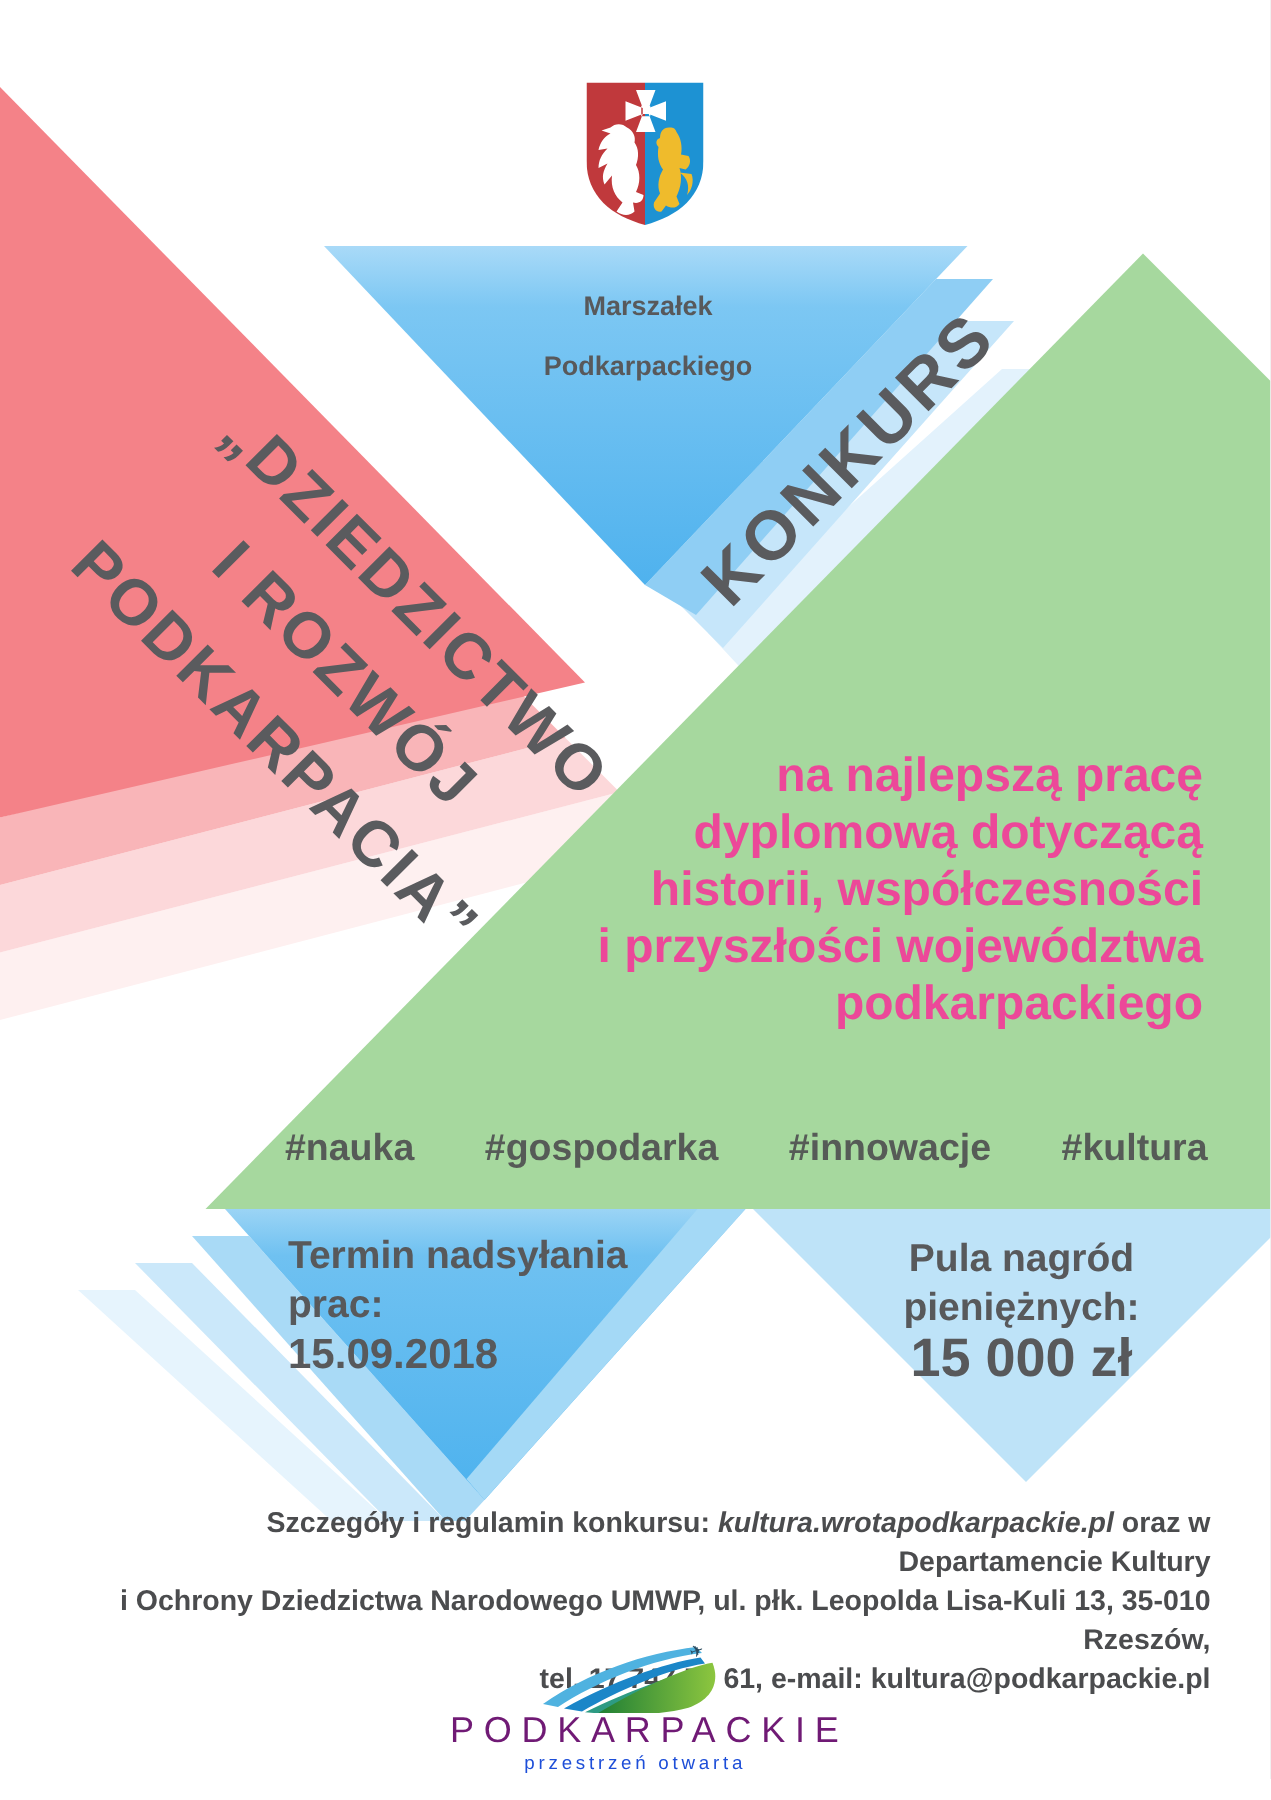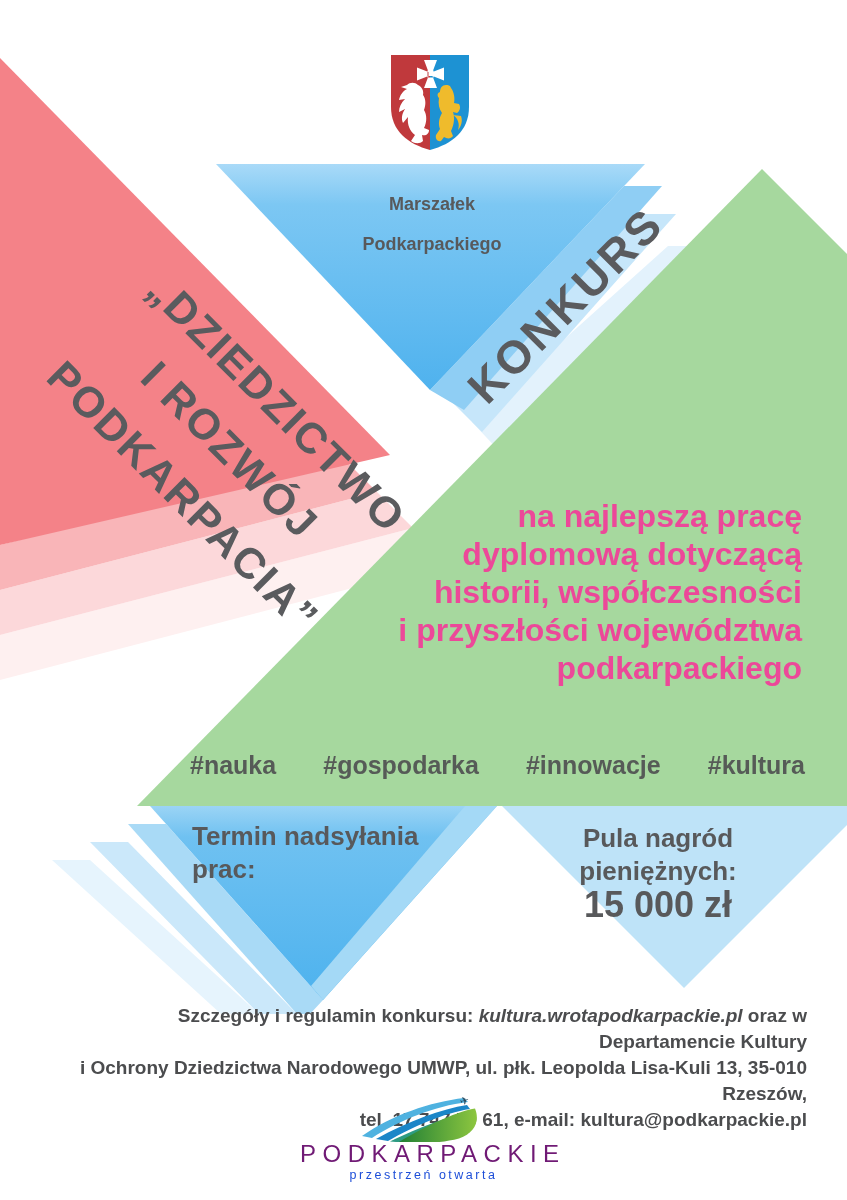--- a/index.html
+++ b/index.html
@@ -22,21 +22,21 @@
   #heritage{left:-100px;top:351px;width:660px;height:198px;text-align:center;
     font-size:43px;line-height:66px;letter-spacing:2px;transform:rotate(45deg);color:#5A5B5E;}
   
   #description{right:45px;top:497px;width:430px;text-align:right;font-size:32px;line-height:38px;color:#ec4899;}
   
   #hashtags{left:190px;top:751px;width:615px;display:flex;justify-content:space-between;font-size:25px;color:#565B57;}
   
   #deadline{left:192px;top:820px;width:260px;text-align:left;font-size:26px;line-height:33px;}
   #deadline .big{font-size:28px;}
   
-  #prize{left:528px;top:822px;width:260px;text-align:center;font-size:26px;line-height:33px;}
+  #prize{left:551px;top:822px;width:260px;text-align:center;font-size:26px;line-height:33px;}
   #prize .big{font-size:36px;}
   
   #contact{left:40px;top:1003px;width:767px;text-align:right;font-size:19px;line-height:26px;color:var(--footer-txt);}
   #contact .it{font-style:italic;}
   
   #logo-mark{position:absolute;left:359px;top:1096px;z-index:5;}
   #logo-title{left:300px;top:1140px;width:247px;text-align:center;font-size:24px;letter-spacing:6.5px;
     font-weight:normal;color:#701a75;}
   #logo-subtitle{left:300px;top:1168px;width:247px;text-align:center;font-size:12.5px;letter-spacing:2.5px;
     font-weight:normal;color:#1d4ed8;}
@@ -119,20 +119,21 @@
   <div id="hashtags" class="txt">
     <span>#nauka</span>
     <span>#gospodarka</span>
     <span>#innowacje</span>
     <span>#kultura</span>
   </div>
 
   <div id="deadline" class="txt">
     <div>Termin nadsyłania</div>
     <div>prac:</div>
+    <div class="big">15.09.2018</div>
   </div>
 
   <div id="prize" class="txt">
     <div>Pula nagród</div>
     <div>pieniężnych:</div>
     <div class="big">15 000 zł</div>
   </div>
 
   <div id="contact" class="txt">
     <div><span>Szczegóły i regulamin konkursu: </span><span class="it">kultura.wrotapodkarpackie.pl</span><span> oraz w Departamencie Kultury</span></div>

